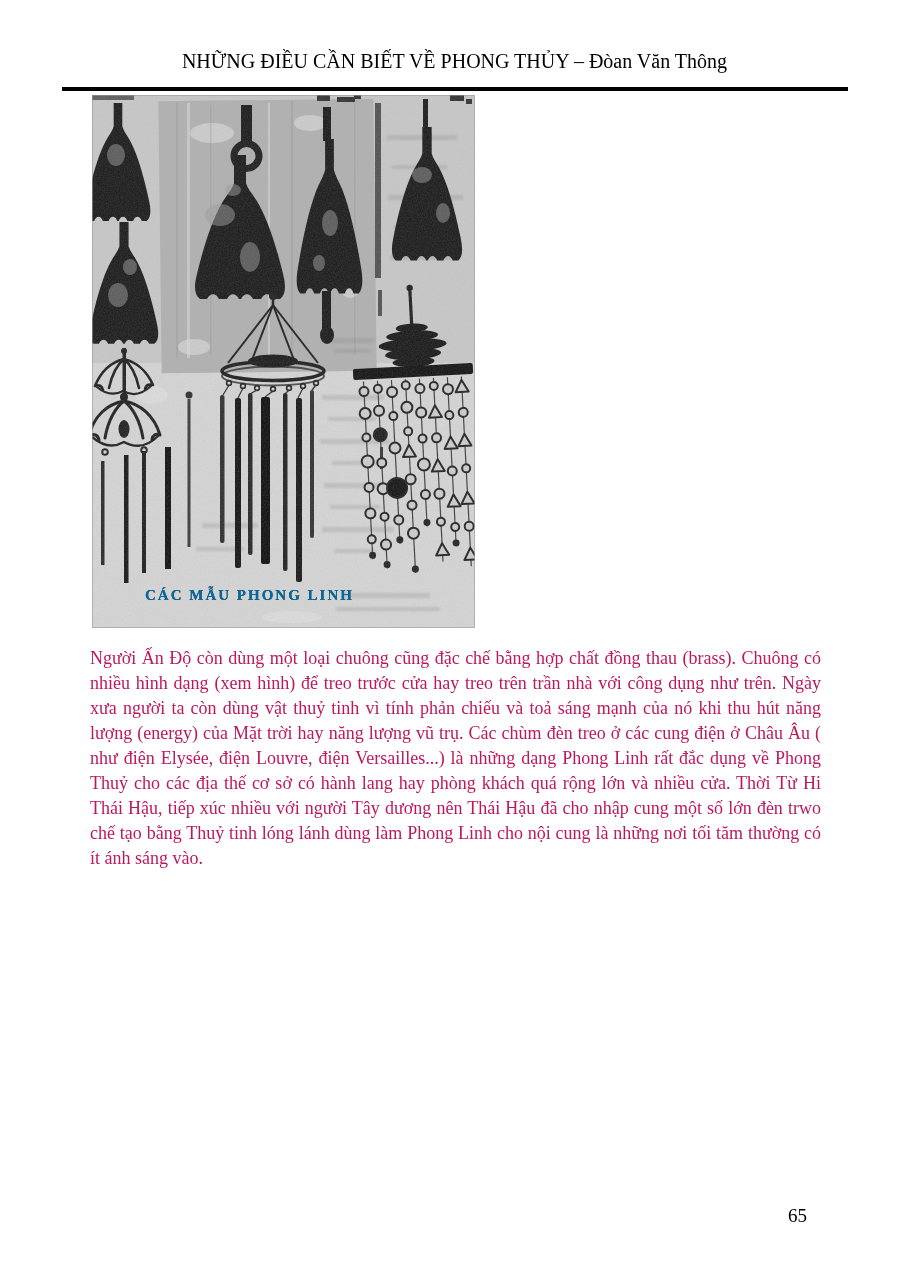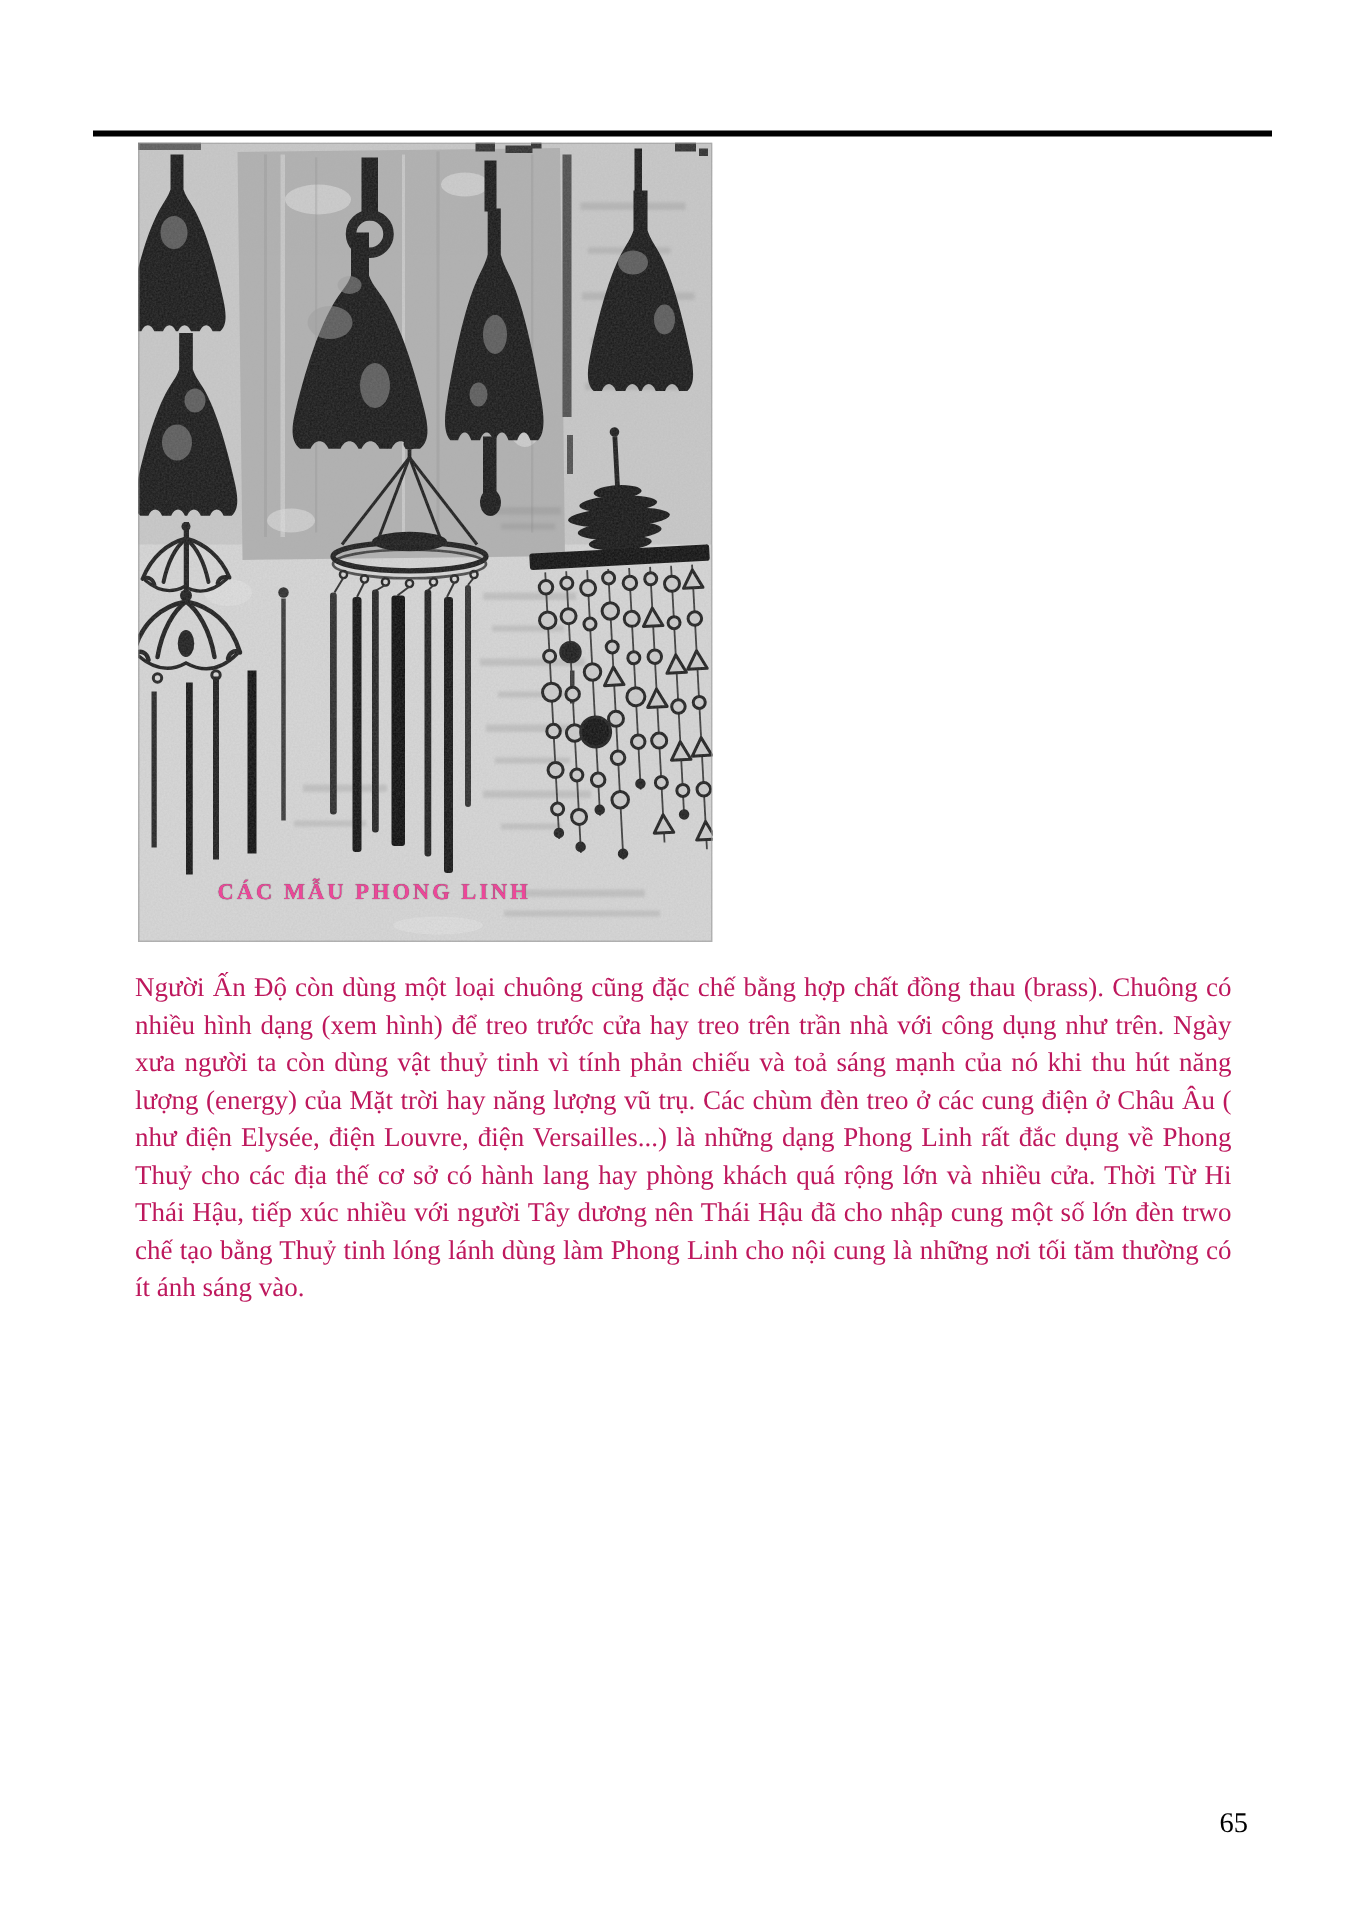--- a/index.html
+++ b/index.html
@@ -45,50 +45,51 @@
   .figure svg { display: block; }
   .figure-caption {
     position: absolute;
     left: 53px;
     top: 492px;
     width: 202px;
     text-align: right;
     font-size: 15px;
     font-weight: 700;
     letter-spacing: 2px;
-    color: #ec4899;
+    color: #0369a1;
     text-shadow: 0 0 0.6px #3a3a3a;
     white-space: nowrap;
   }
   .body-text {
     position: absolute;
     left: 90px;
     top: 646px;
     width: 731px;
     margin: 0;
     font-size: 18px;
     line-height: 25px;
     text-align: justify;
     color: #be185d;
   }
   .page-number {
     position: absolute;
     left: 788px;
     top: 1205px;
     width: 44px;
-    text-align: right;
+    text-align: left;
     font-size: 19px;
     color: #000000;
   }
 </style>
 </head>
 <body>
 
 <div class="page">
 
+  <div class="header-title">NHỮNG ĐIỀU CẦN BIẾT VỀ PHONG THỦY – Đòan Văn Thông</div>
   <div class="header-rule"></div>
 
   <figure class="figure">
     <svg width="383" height="533" viewBox="0 0 383 533" xmlns="http://www.w3.org/2000/svg">
       <defs>
         <path id="bell" d="M44,0 L56,0 L56,26 C58,31 61,34 64,38 C75,52 85,78 93,108 C96,119 96,127 90,131 L83,131 C80,125 74,125 71,131 L63,131 C60,125 54,125 51,131 L49,131 C46,125 40,125 37,131 L29,131 C26,125 20,125 17,131 L10,131 C4,127 4,119 7,108 C15,78 25,52 36,38 C39,34 42,31 44,26 Z"></path>
         <path id="tri" d="M-6.5,5.5 L6.5,5.5 L0,-6.5 Z"></path>
         <filter id="grain" x="0" y="0" width="100%" height="100%">
           <feTurbulence type="fractalNoise" baseFrequency="0.8" numOctaves="3" stitchTiles="stitch"></feTurbulence>
           <feColorMatrix type="matrix" values="0 0 0 0 0.4  0 0 0 0 0.4  0 0 0 0 0.4  0 0 0 0.55 0"></feColorMatrix>

